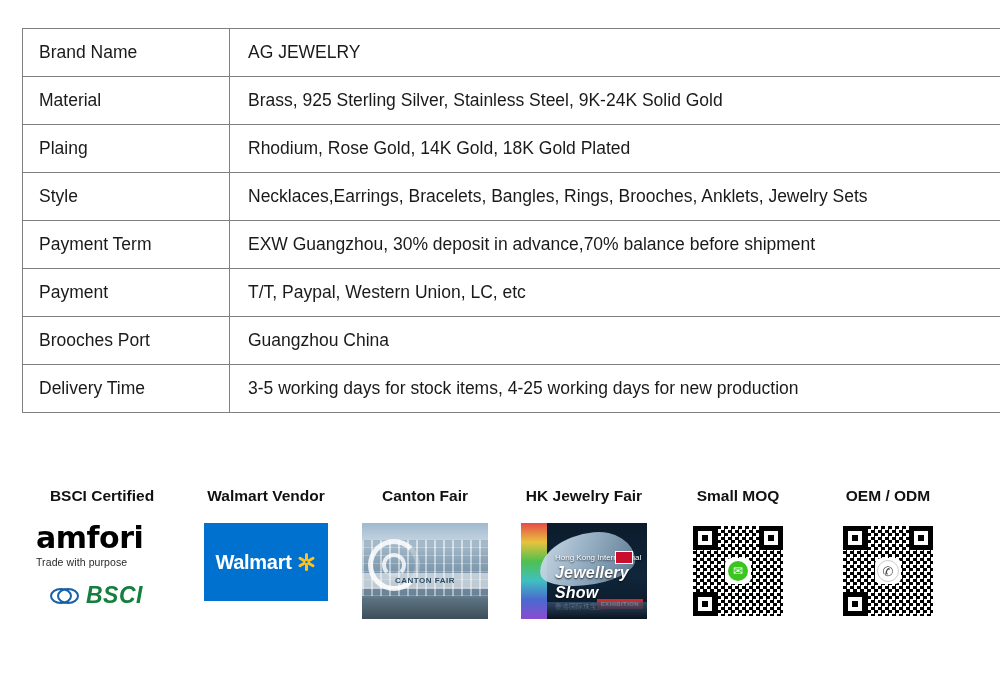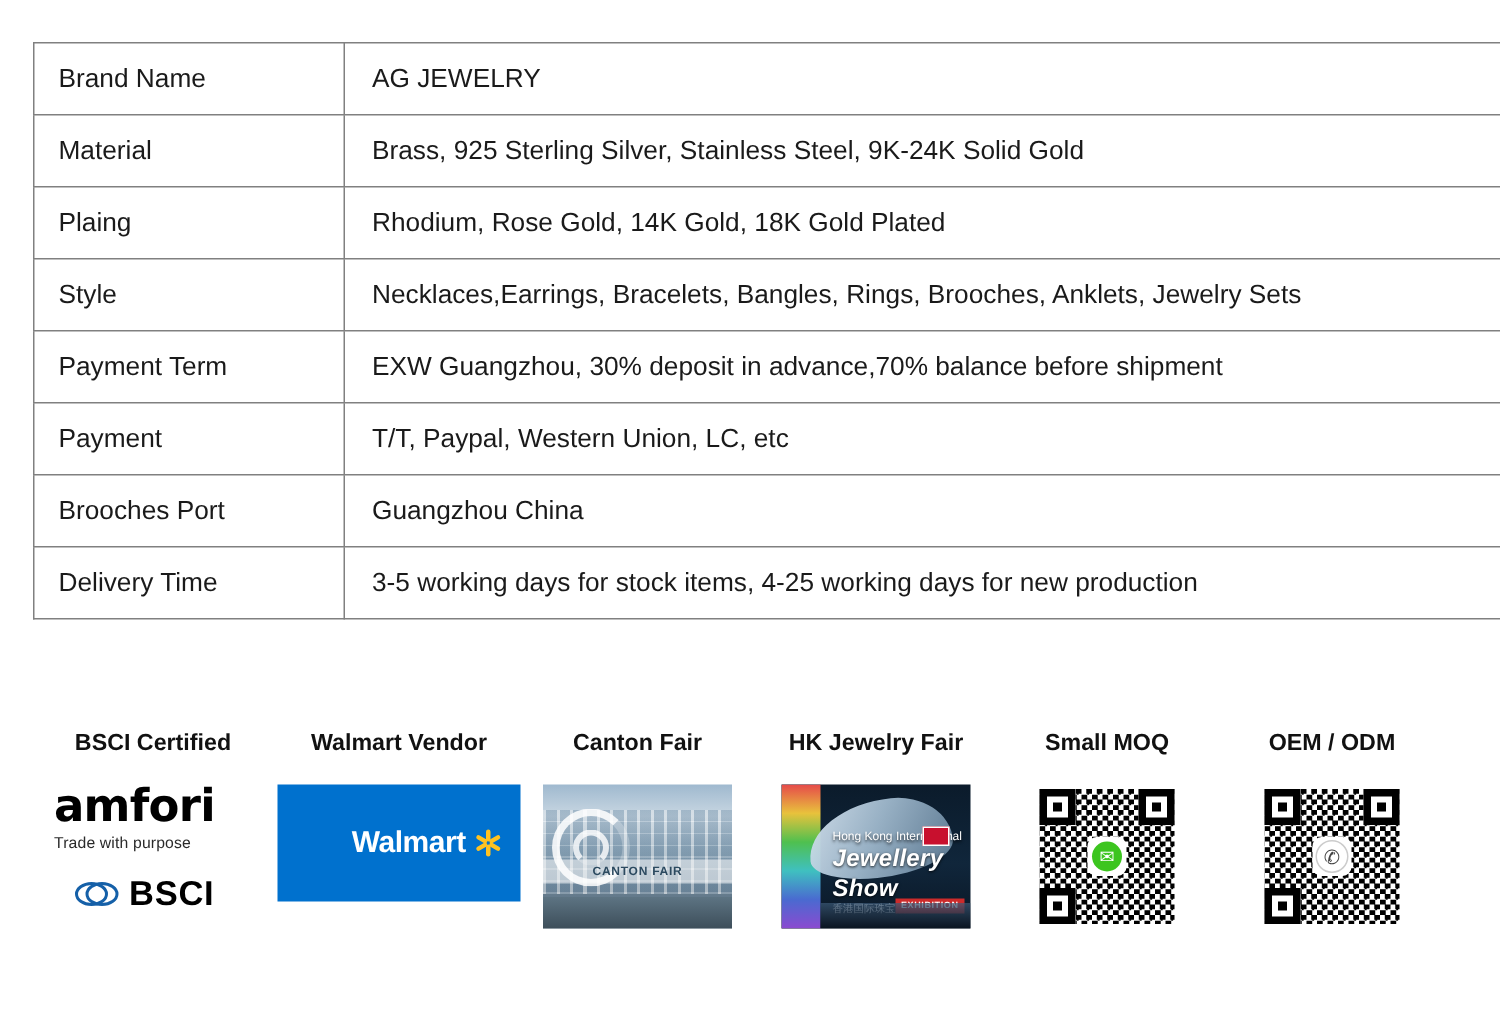--- a/index.html
+++ b/index.html
@@ -123,34 +123,34 @@
     position: absolute;
     border: 2.5px solid #1560a8;
     border-radius: 50%;
     box-sizing: border-box;
   }
   .amfori .rings i.r1 { width: 22px; height: 16px; left: 0;  top: 4px; }
   .amfori .rings i.r2 { width: 22px; height: 16px; left: 7px; top: 4px; }
   .amfori .bsci-text {
     font-size: 23px;
     font-weight: bold;
-    color: #000000;
+    color: #15803d;
     letter-spacing: 0.5px;
+    font-style: italic;
   }
 
   
   .walmart {
     width: 124px;
     height: 78px;
     background: #0071ce;
     display: flex;
     align-items: center;
     justify-content: center;
     position: relative;
-    padding-left: 38px;
   }
   .walmart .wm-text {
     font-size: 20px;
     font-weight: bold;
     color: #ffffff;
     letter-spacing: -0.3px;
   }
   .walmart .spark {
     position: relative;
     width: 20px;

